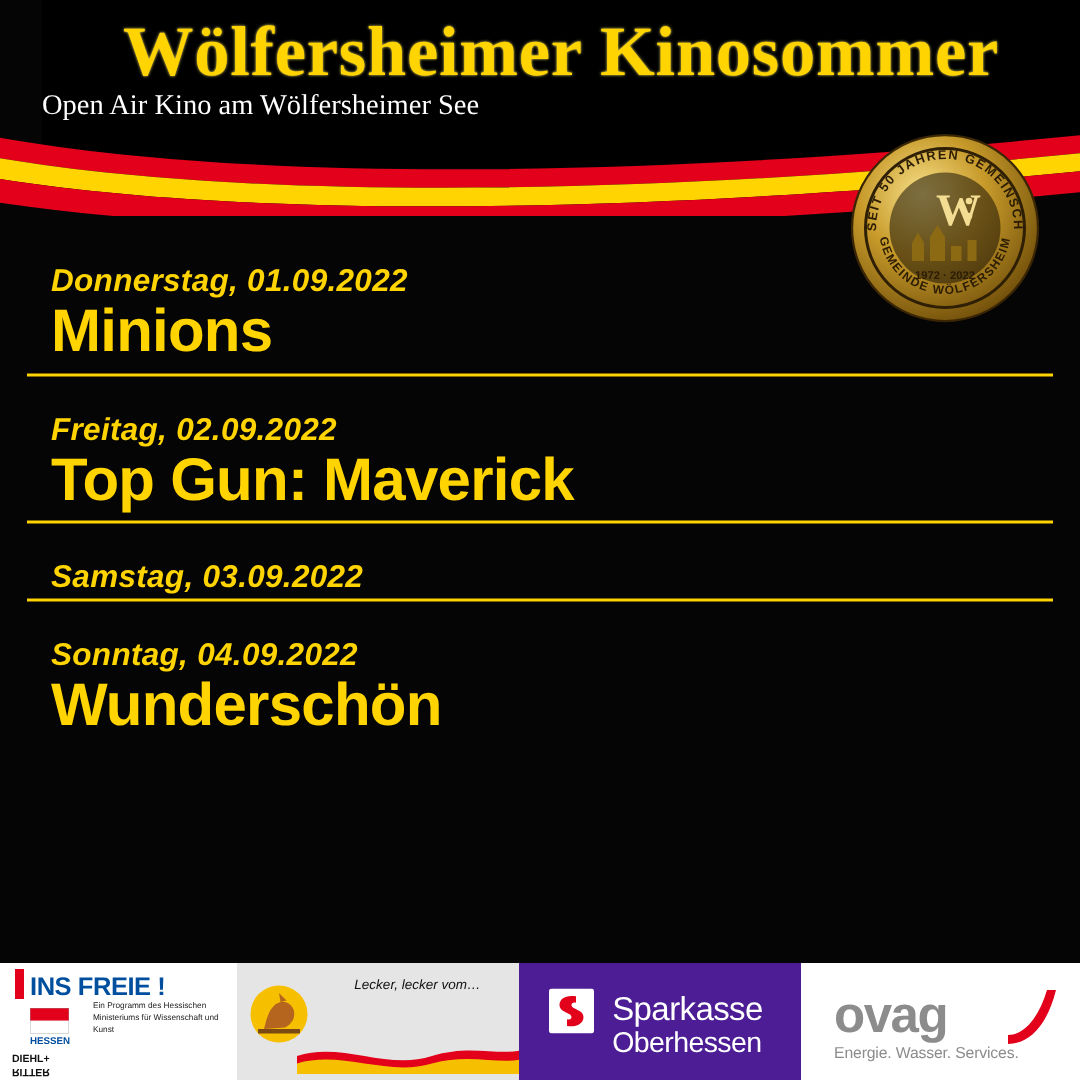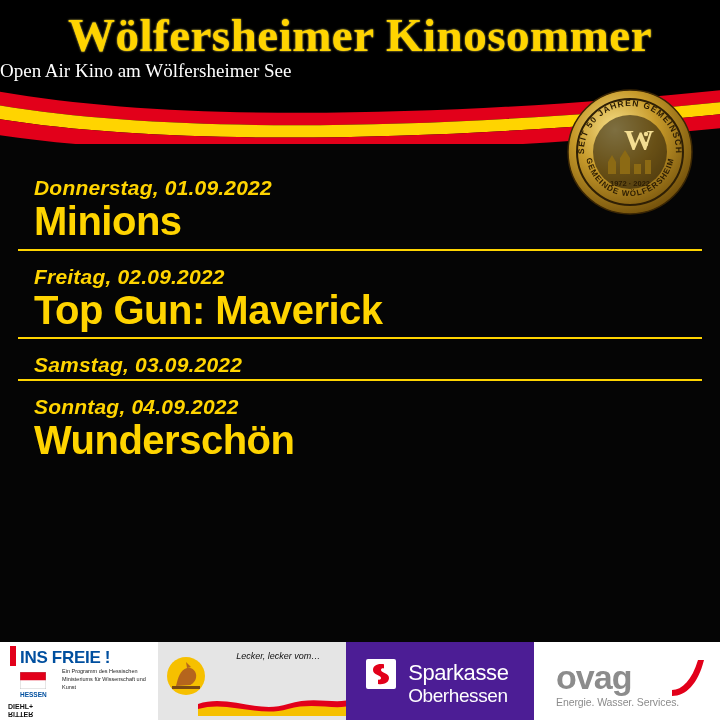--- a/index.html
+++ b/index.html
@@ -7,20 +7,21 @@
     width: 720px; height: 720px;
     background: #000;
     font-family: "Liberation Sans", sans-serif;
     overflow: hidden;
   }
   .poster {
     position: relative;
     width: 720px; height: 720px;
     background: #050505;
     overflow: hidden;
+    padding-left: 28px;
   }
 
   
   .header {
     position: relative;
     height: 112px;
     background: #000;
     overflow: hidden;
   }
   .title {
@@ -57,21 +58,21 @@
     top: 88px; right: 26px;
     width: 128px; height: 128px;
   }
 
   
   .program {
     position: absolute;
     top: 176px; left: 0; right: 0;
     padding: 0 18px;
   }
-  .entry { position: relative; margin-bottom: 14px; }
+  .entry { position: relative; margin-bottom: 24px; }
   .entry-date {
     font-style: italic;
     font-weight: bold;
     font-size: 21px;
     color: #ffd400;
     margin-left: 16px;
     margin-bottom: 1px;
     letter-spacing: 0.2px;
   }
   .entry-titleline {

